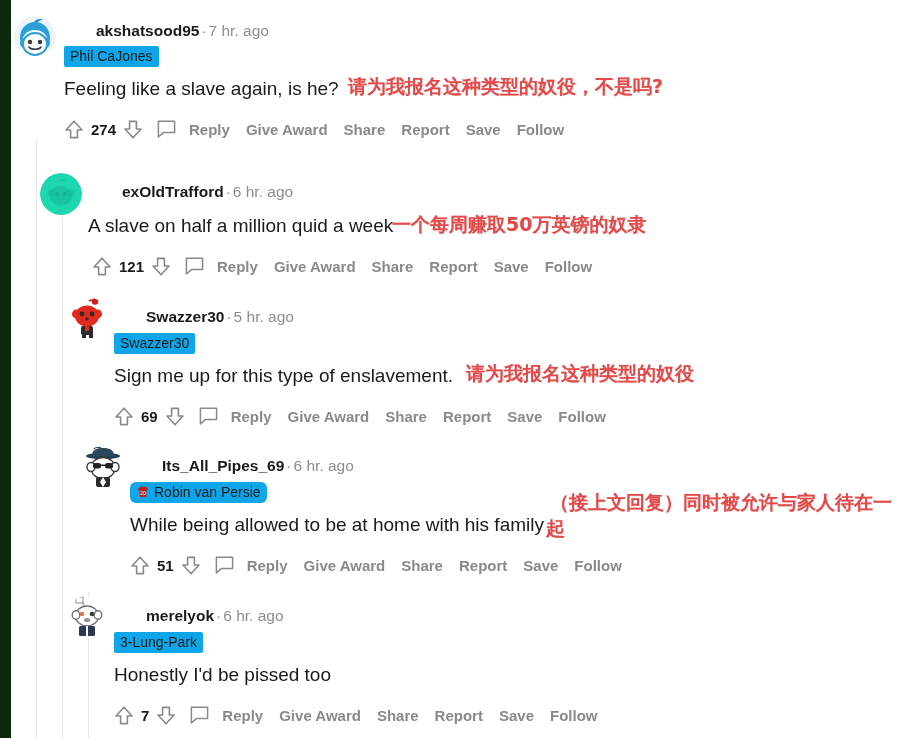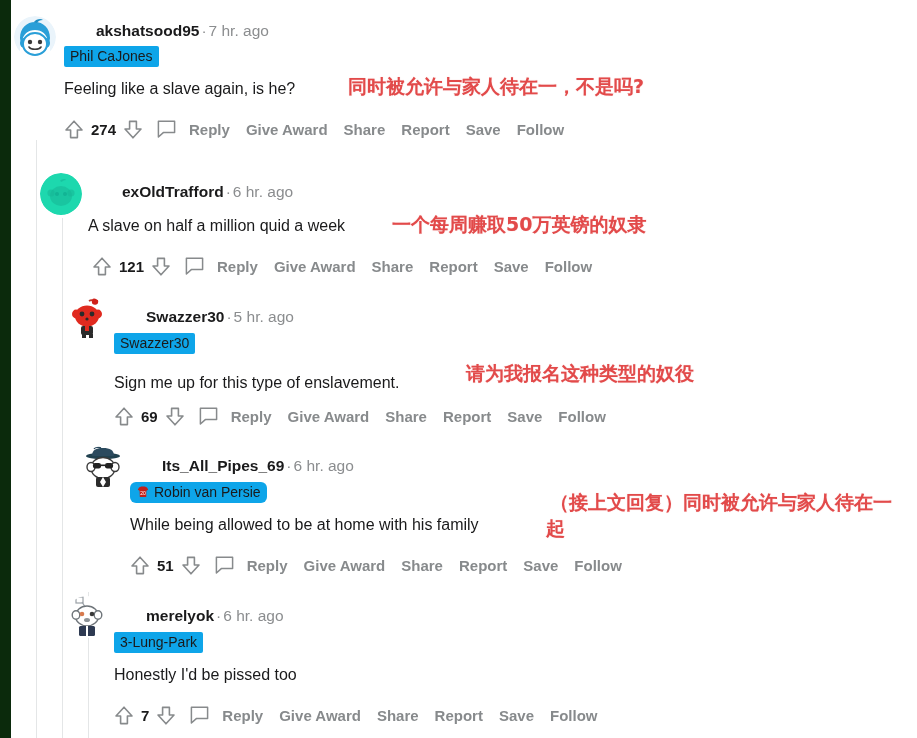--- a/index.html
+++ b/index.html
@@ -77,21 +77,21 @@
     font-size: 14px;
     line-height: 16px;
     padding: 2px 6px 3px 6px;
     white-space: nowrap;
     border-radius: 2px;
   }
   .flair-icon { display: inline-block; width: 14px; height: 14px; }
 
   .body-text {
     position: absolute;
-    font-size: 16px;
+    font-size: 19px;
     line-height: 24px;
     color: #1a1a1b;
     white-space: nowrap;
     font-weight: 400;
   }
 
   .cn {
     position: absolute;
     font-size: 19px;
     line-height: 26px;
@@ -158,21 +158,21 @@
         <path d="M15 31c2 3 10 3 12 0" stroke="#3a3a3a" stroke-width="1.6" fill="none" stroke-linecap="round"></path>
       </svg>
     </div>
     <div class="meta" style="left:64px; top:22px;">
       <span class="uname">akshatsood95</span><span class="dot">·</span><span class="age">7 hr. ago</span>
     </div>
     <div class="flair" style="left:64px; top:46px;">
       <span>Phil CaJones</span>
     </div>
     <div class="body-text" style="left:64px; top:77px;">Feeling like a slave again, is he?</div>
-    <div class="cn" style="left:348px; top:73px;">同时被允许与家人待在一，不是吗?</div>
+    <div class="cn" style="left:348px; top:73px;">请为我报名这种类型的奴役，不是吗?</div>
 
     <div class="actions" style="left:64px; top:119px;">
       <span class="vote-up">
         <svg width="20" height="21" viewBox="0 0 20 21">
             <path d="M10 2.2 18 11h-4.6v7.6H6.6V11H2z" fill="none" stroke="#878a8c" stroke-width="1.6" stroke-linejoin="round"></path>
           </svg>
       </span>
       <span class="score">274</span>
       <span class="vote-down">
         <svg width="20" height="21" viewBox="0 0 20 21">
@@ -255,21 +255,21 @@
         <rect x="16" y="37" width="4" height="4" fill="#2b2b2b"></rect>
         <rect x="23" y="37" width="4" height="4" fill="#2b2b2b"></rect>
       </svg>
     </div>
     <div class="meta" style="left:114px; top:308px;">
       <span class="uname">Swazzer30</span><span class="dot">·</span><span class="age">5 hr. ago</span>
     </div>
     <div class="flair" style="left:114px; top:333px;">
       <span>Swazzer30</span>
     </div>
-    <div class="body-text" style="left:114px; top:364px;margin-top:7px;">Sign me up for this type of enslavement.</div>
+    <div class="body-text" style="left:114px; top:364px;">Sign me up for this type of enslavement.</div>
     <div class="cn" style="left:466px; top:360px;">请为我报名这种类型的奴役</div>
 
     <div class="actions" style="left:114px; top:406px;">
       <span class="vote-up">
         <svg width="20" height="21" viewBox="0 0 20 21">
             <path d="M10 2.2 18 11h-4.6v7.6H6.6V11H2z" fill="none" stroke="#878a8c" stroke-width="1.6" stroke-linejoin="round"></path>
           </svg>
       </span>
       <span class="score">69</span>
       <span class="vote-down">

